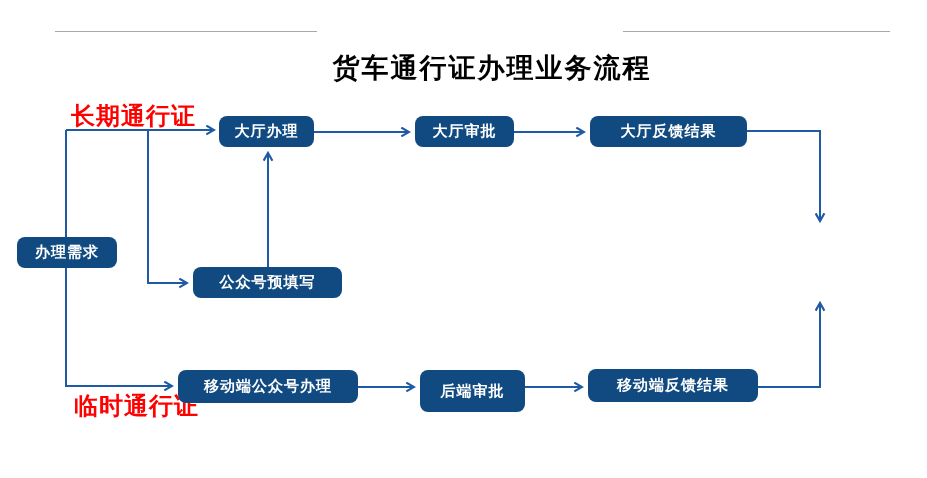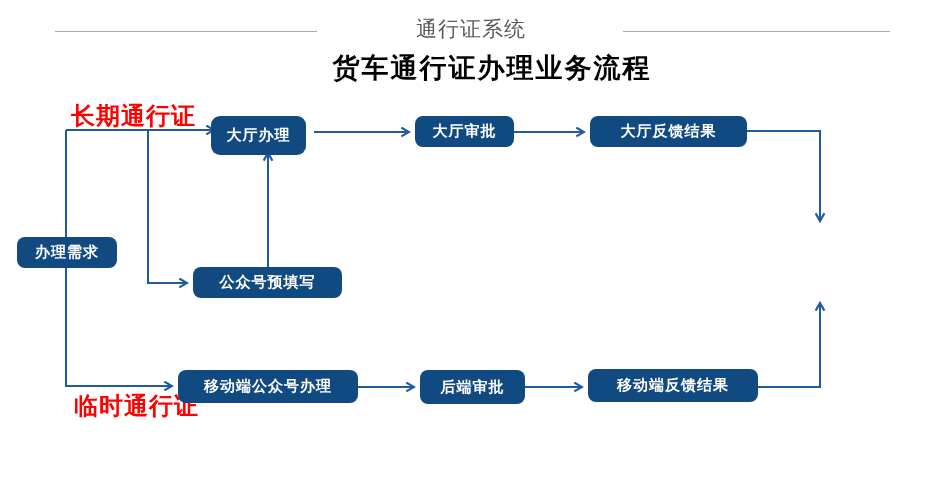--- a/index.html
+++ b/index.html
@@ -30,36 +30,35 @@
   .connectors{position:absolute;left:0;top:0;width:927px;height:478px;}
   .connectors path{stroke:var(--connector,#1F5BA5);stroke-width:2;fill:none;}
   
   .node{
     position:absolute;background:var(--node-fill,#114A80);color:#fff;
     border-radius:8px;display:flex;align-items:center;justify-content:center;
     font-size:15px;font-weight:bold;text-align:center;white-space:nowrap;
     letter-spacing:1px;box-sizing:border-box;
   }
   .node.demand{left:17px;top:237px;width:100px;height:31px;}
-  .node.hall-process{left:211px;top:116px;width:95px;height:39px;border-radius:9px;}
+  .node.hall-process{left:219px;top:116px;width:95px;height:31px;}
   .node.hall-approve{left:415px;top:116px;width:99px;height:31px;}
   .node.hall-feedback{left:590px;top:116px;width:157px;height:31px;}
   .node.prefill{left:193px;top:267px;width:149px;height:31px;}
   .node.mobile-process{left:178px;top:370px;width:180px;height:33px;}
-  .node.backend-approve{left:420px;top:370px;width:105px;height:34px;}
+  .node.backend-approve{left:420px;top:370px;width:105px;height:42px;}
   .node.mobile-feedback{left:588px;top:369px;width:170px;height:33px;}
   .node.generate{left:745px;top:227px;width:155px;height:70px;flex-direction:column;font-size:14px;line-height:1.45;}
 </style>
 </head>
 <body>
 
 <div class="page">
 
   <div class="divider left"></div>
-  <div class="system-label">通行证系统</div>
   <div class="divider right"></div>
   <div class="page-title">货车通行证办理业务流程</div>
 
   <div class="branch-label long">长期通行证</div>
   <div class="branch-label temp">临时通行证</div>
 
   <svg class="connectors" viewBox="0 0 927 478" xmlns="http://www.w3.org/2000/svg">
     <defs>
       <marker id="arrow" viewBox="0 0 10 10" refX="8" refY="5" markerWidth="11" markerHeight="11" orient="auto" markerUnits="userSpaceOnUse">
         <path d="M1,1 L8,5 L1,9" fill="none" stroke="#1F5BA5" stroke-width="1.8"></path>

